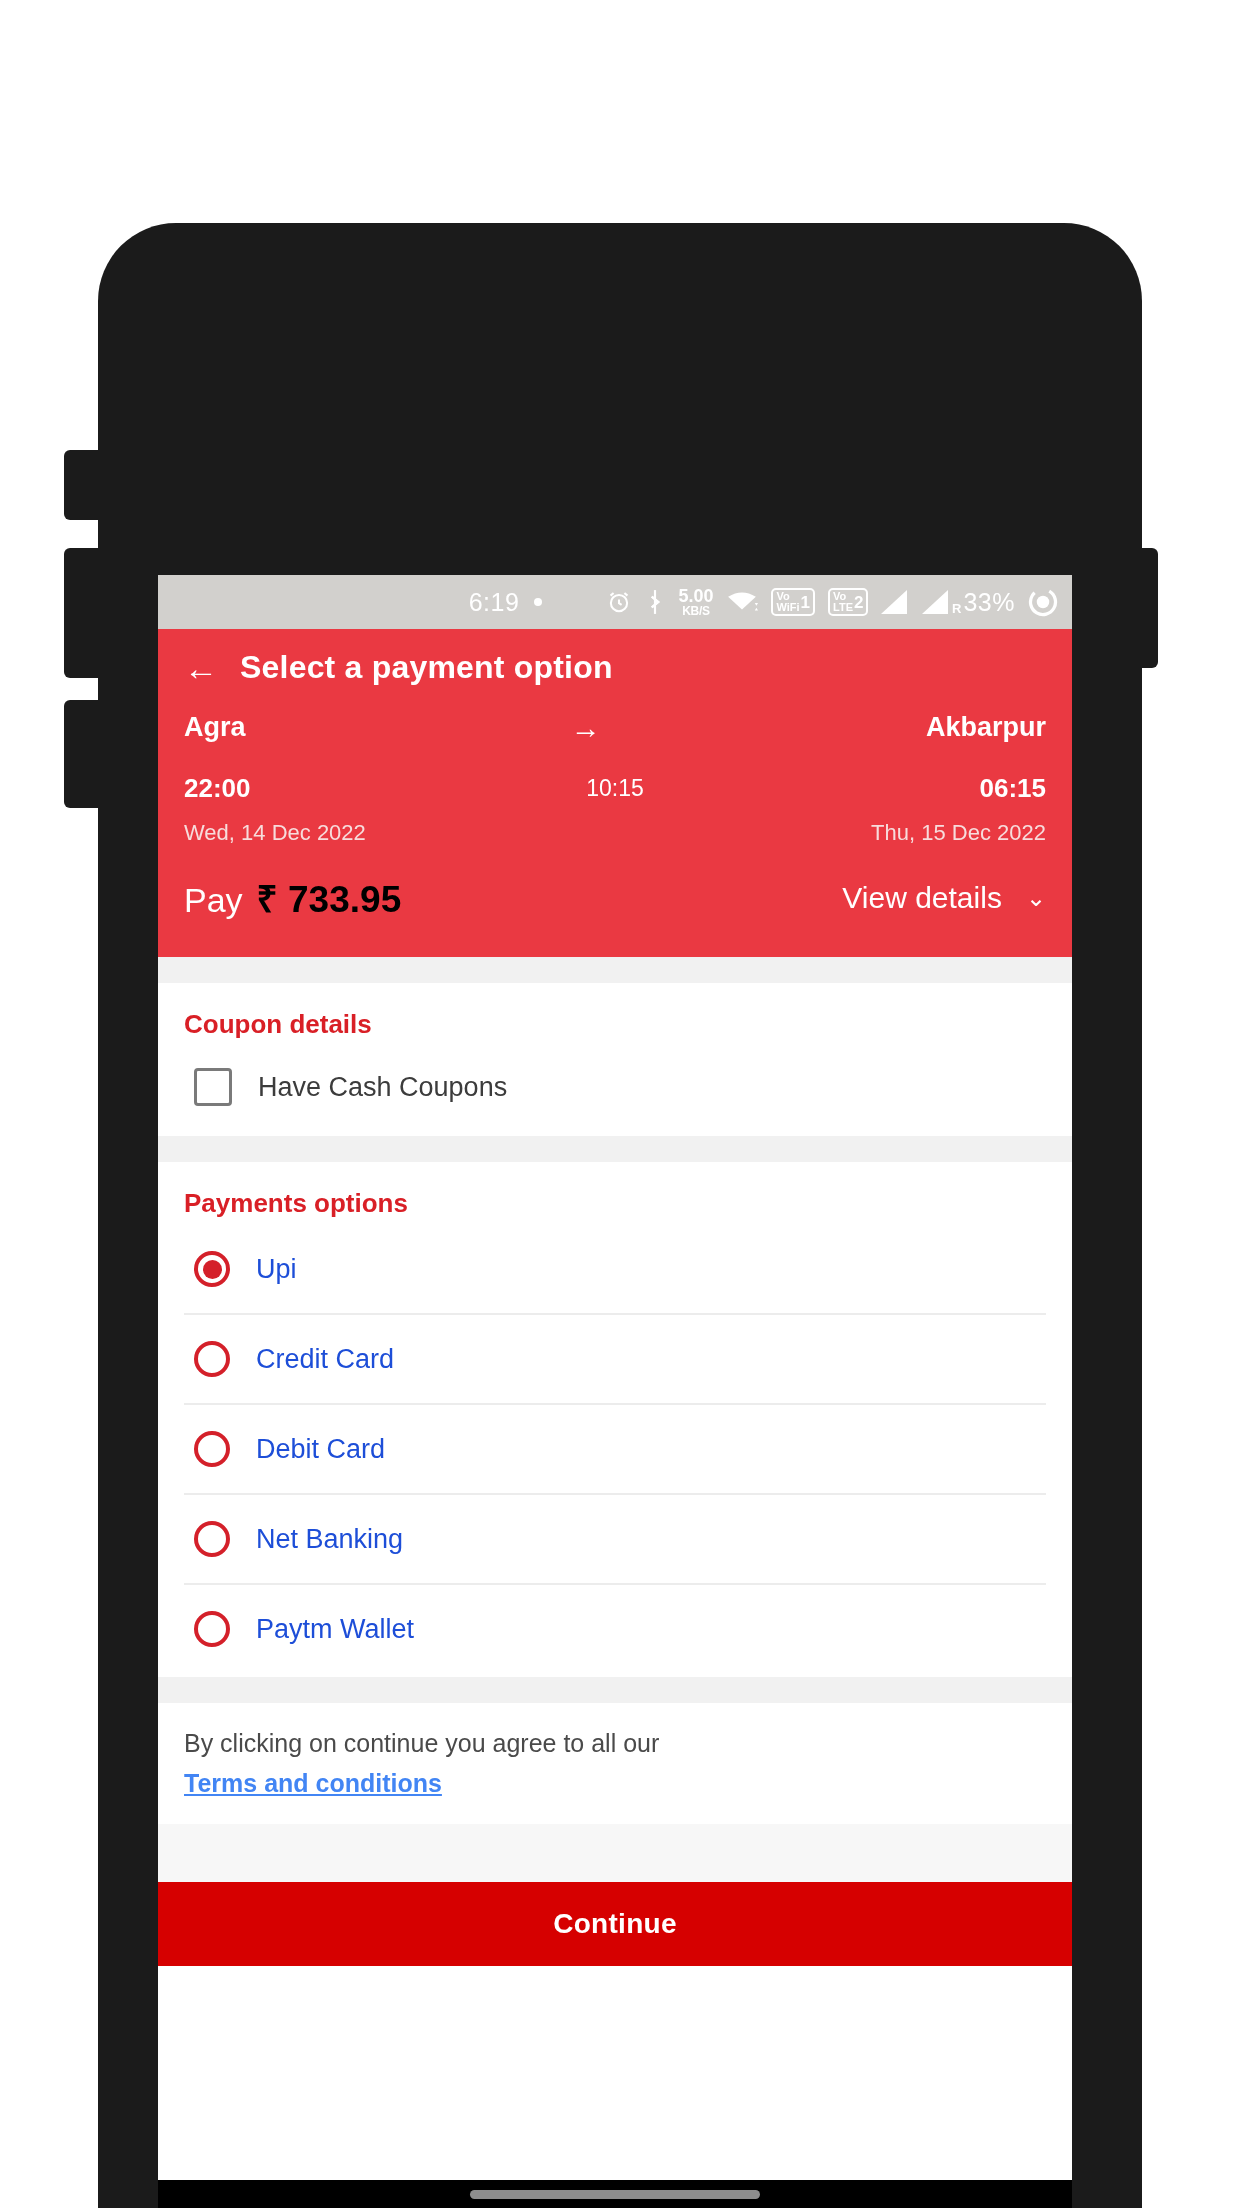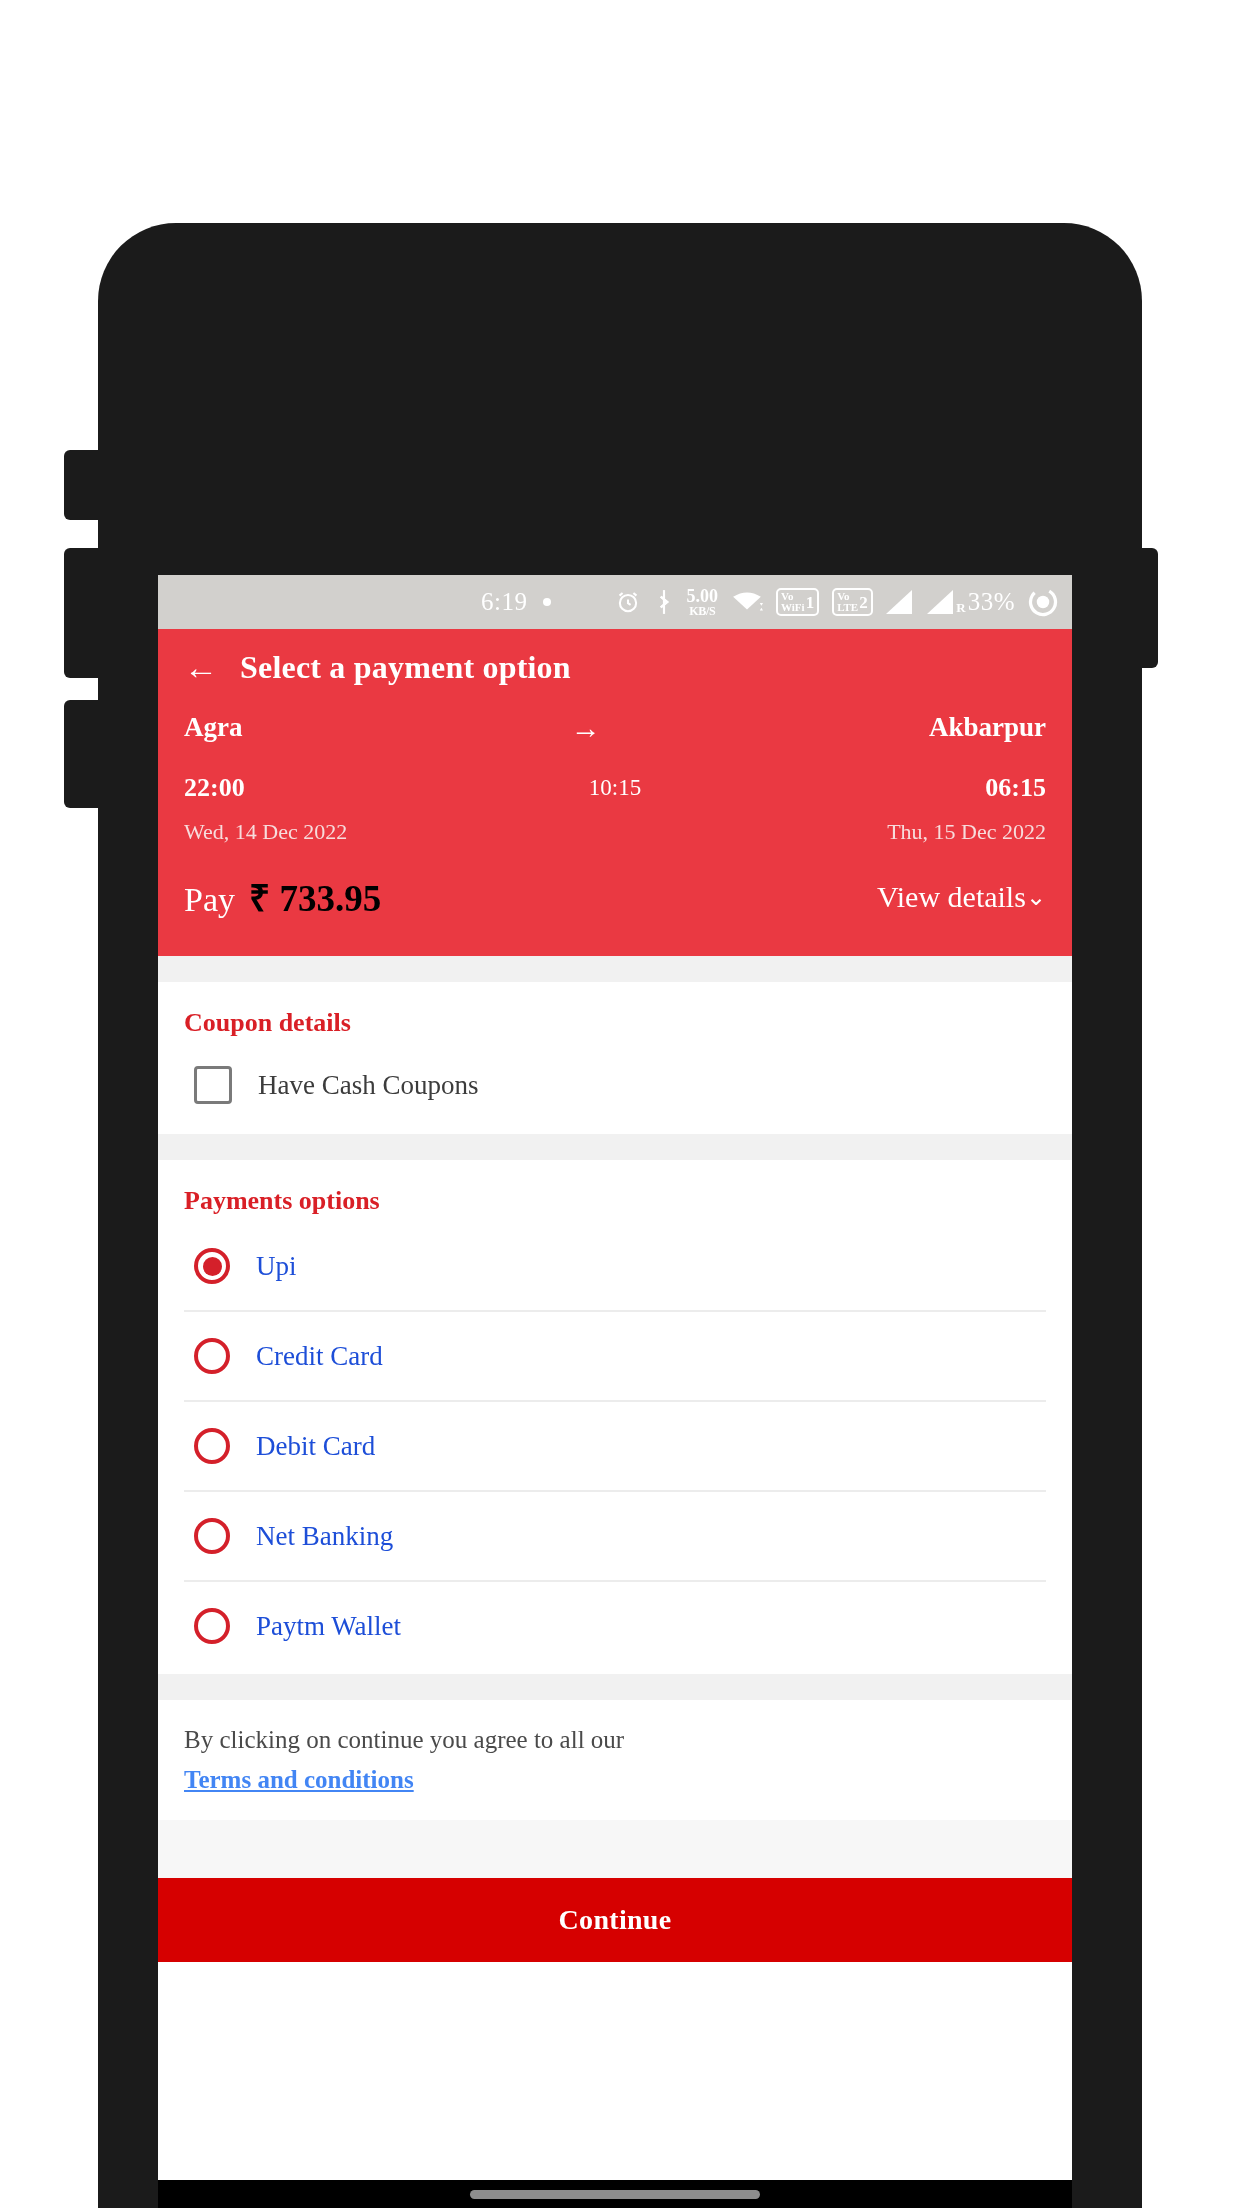--- a/index.html
+++ b/index.html
@@ -4,21 +4,21 @@
 <style>
   * { margin:0; padding:0; box-sizing:border-box; }
   html, body {
     width:1242px; height:2208px;
     background:#ffffff;
     font-family:"Liberation Sans", sans-serif;
     overflow:hidden;
   }
 
   
-  #stage { position:relative; width:1234px; height:2208px; background:#ffffff;font-family:Liberation Serif, serif; }
+  #stage { position:relative; width:1234px; height:2208px; background:#ffffff; }
 
   .phone-body {
     position:absolute;
     left:98px; top:223px;
     width:1044px; height:2000px;
     background:#1b1b1b;
     border-radius:78px 78px 0 0;
   }
   .side-btn {
     position:absolute;
@@ -94,21 +94,21 @@
   .j-time { font-size:26px; font-weight:bold; color:#ffffff; }
   .j-dur { font-size:23px; color:#ffffff; }
   .j-date { font-size:22px; color:#f7dcdc; }
   .pay-row {
     display:flex; align-items:center; justify-content:space-between;
     padding:26px 0 34px 0;
   }
   .pay-left { display:flex; align-items:baseline; gap:14px; }
   .pay-label { font-size:34px; color:#ffffff; }
   .pay-amount { font-size:37px; font-weight:bold; color:#000000; }
-  .view-details { display:flex; align-items:center; gap:0; }
+  .view-details { display:flex; align-items:center; gap:24px; }
   .vd-text { font-size:30px; color:#ffffff; }
   .vd-chev { font-size:24px; color:#ffffff; line-height:1; }
 
   
   .gap { background:#f1f1f1; height:26px; }
   .card { background:#ffffff; padding:0 26px; }
   .sec-title {
     font-size:26px; font-weight:bold; color:#d91f26;
     padding:26px 0 6px 0;
   }

